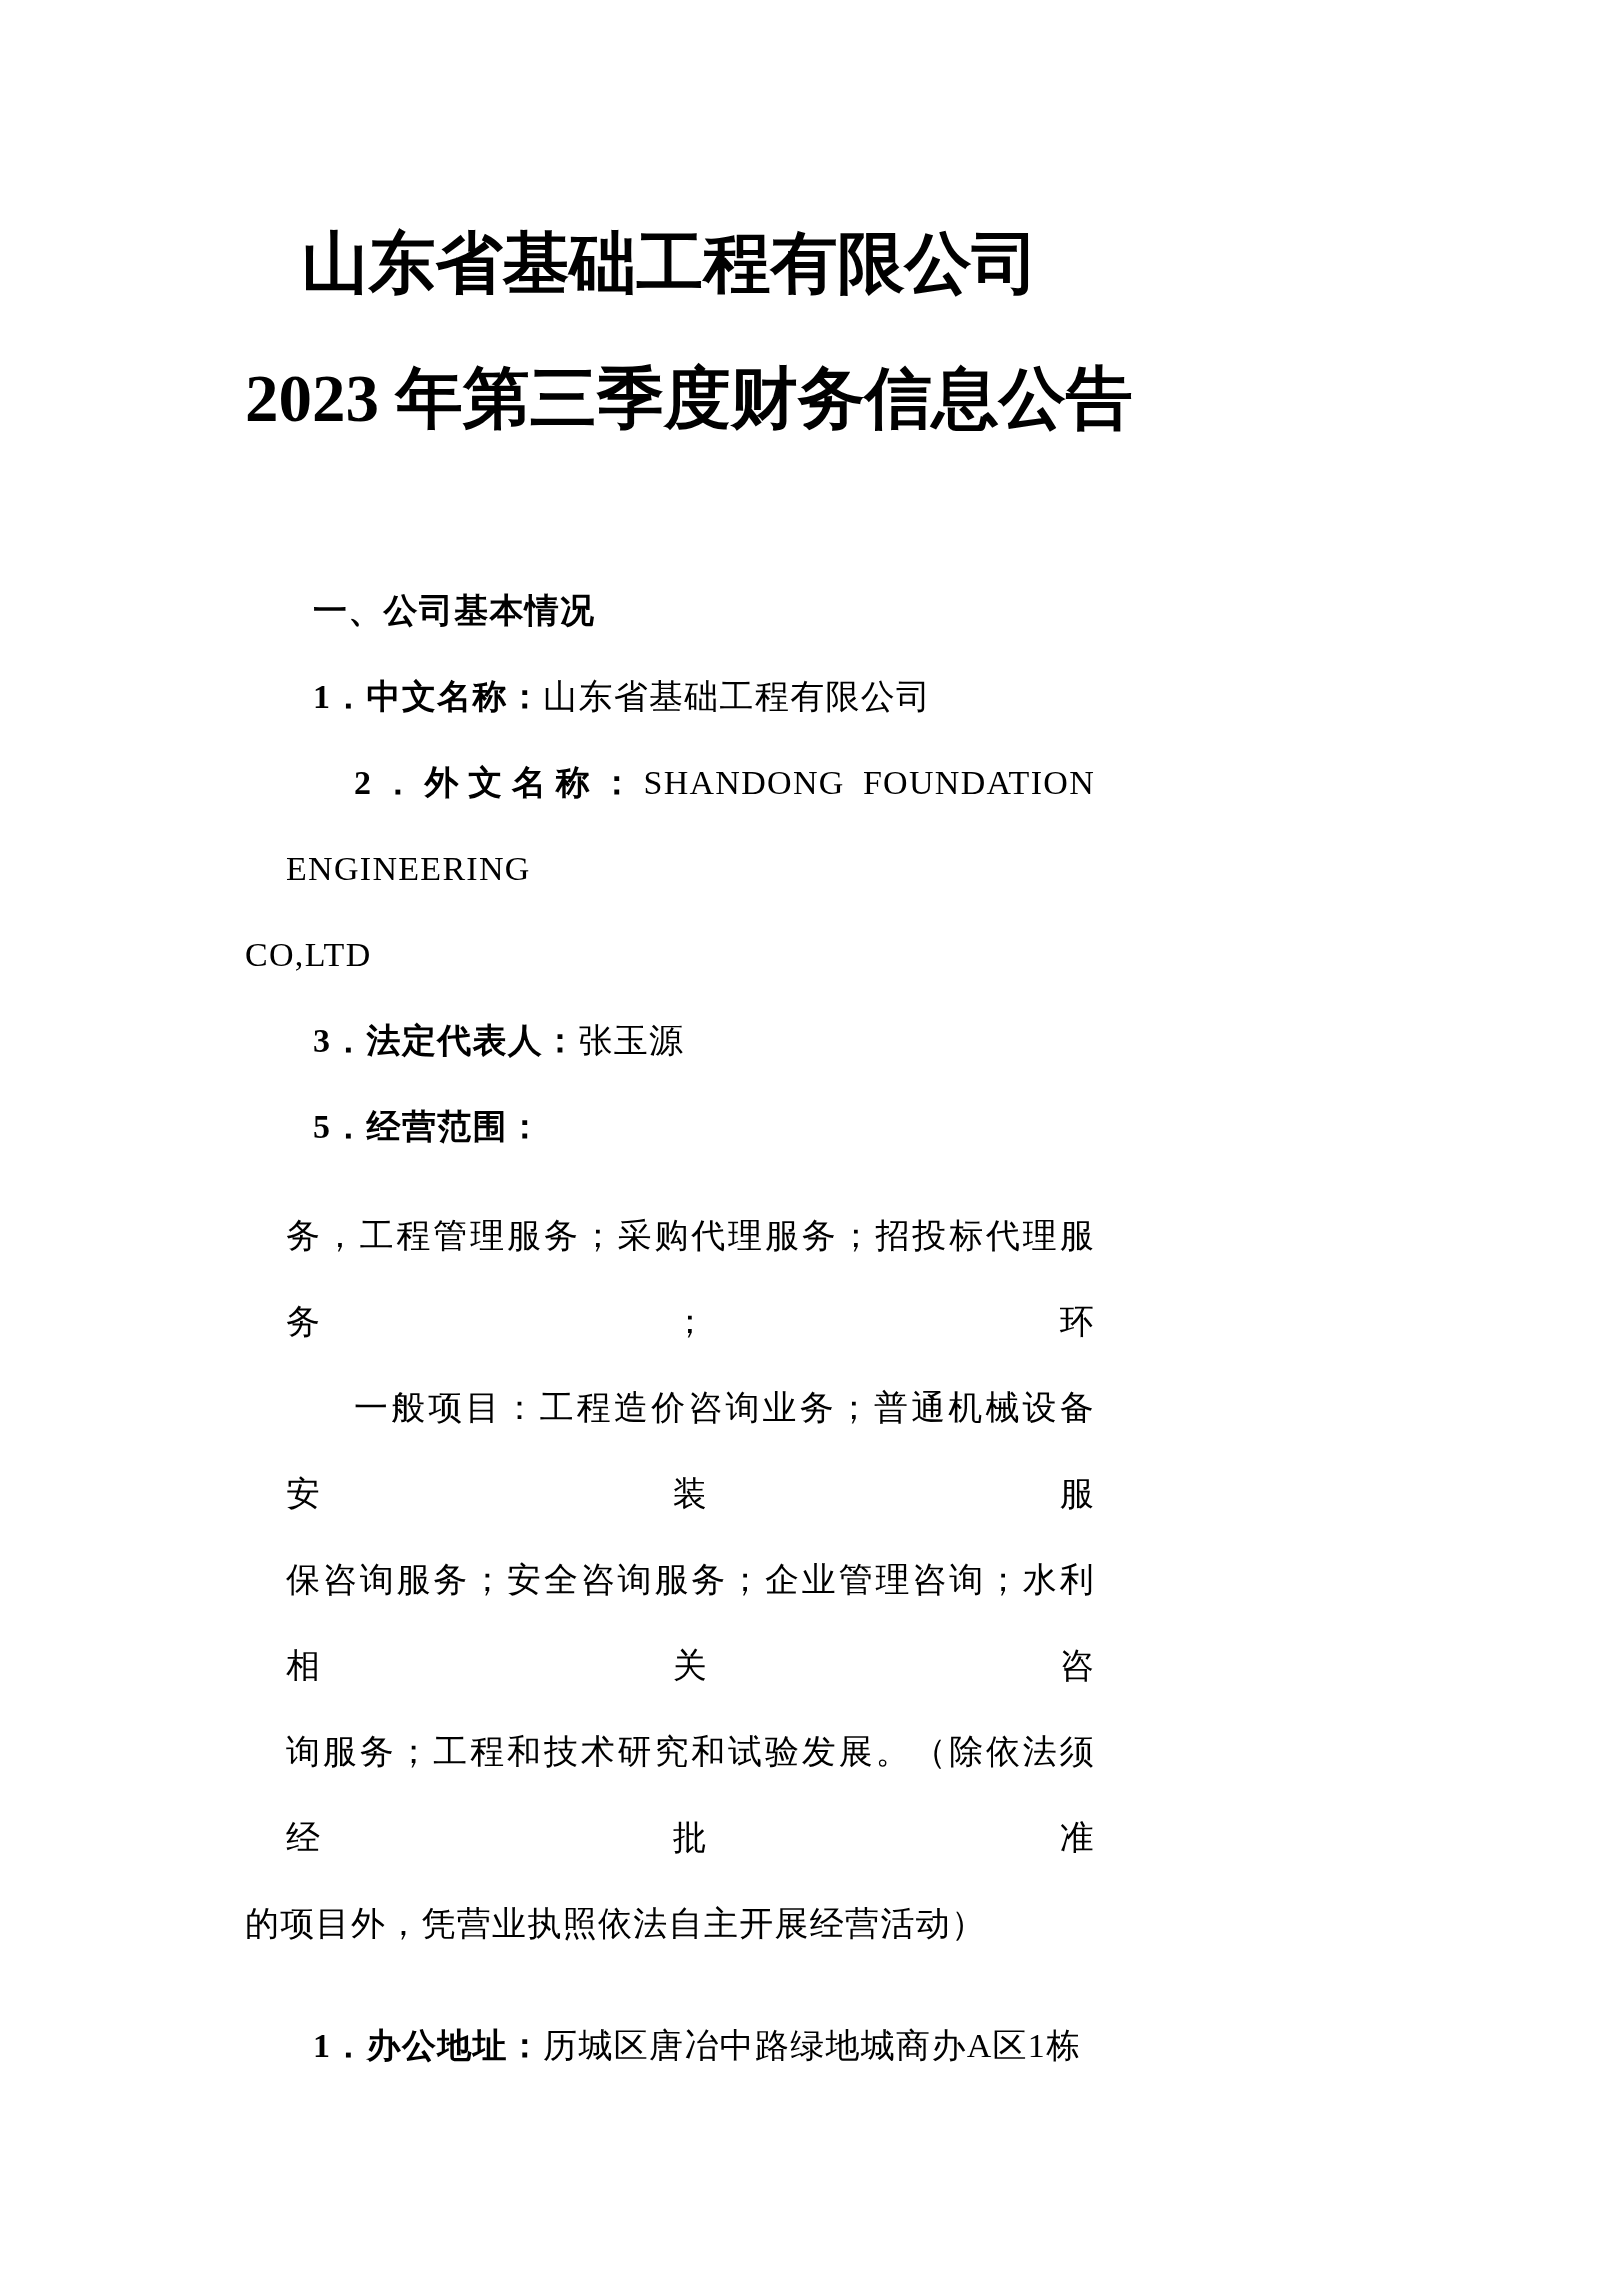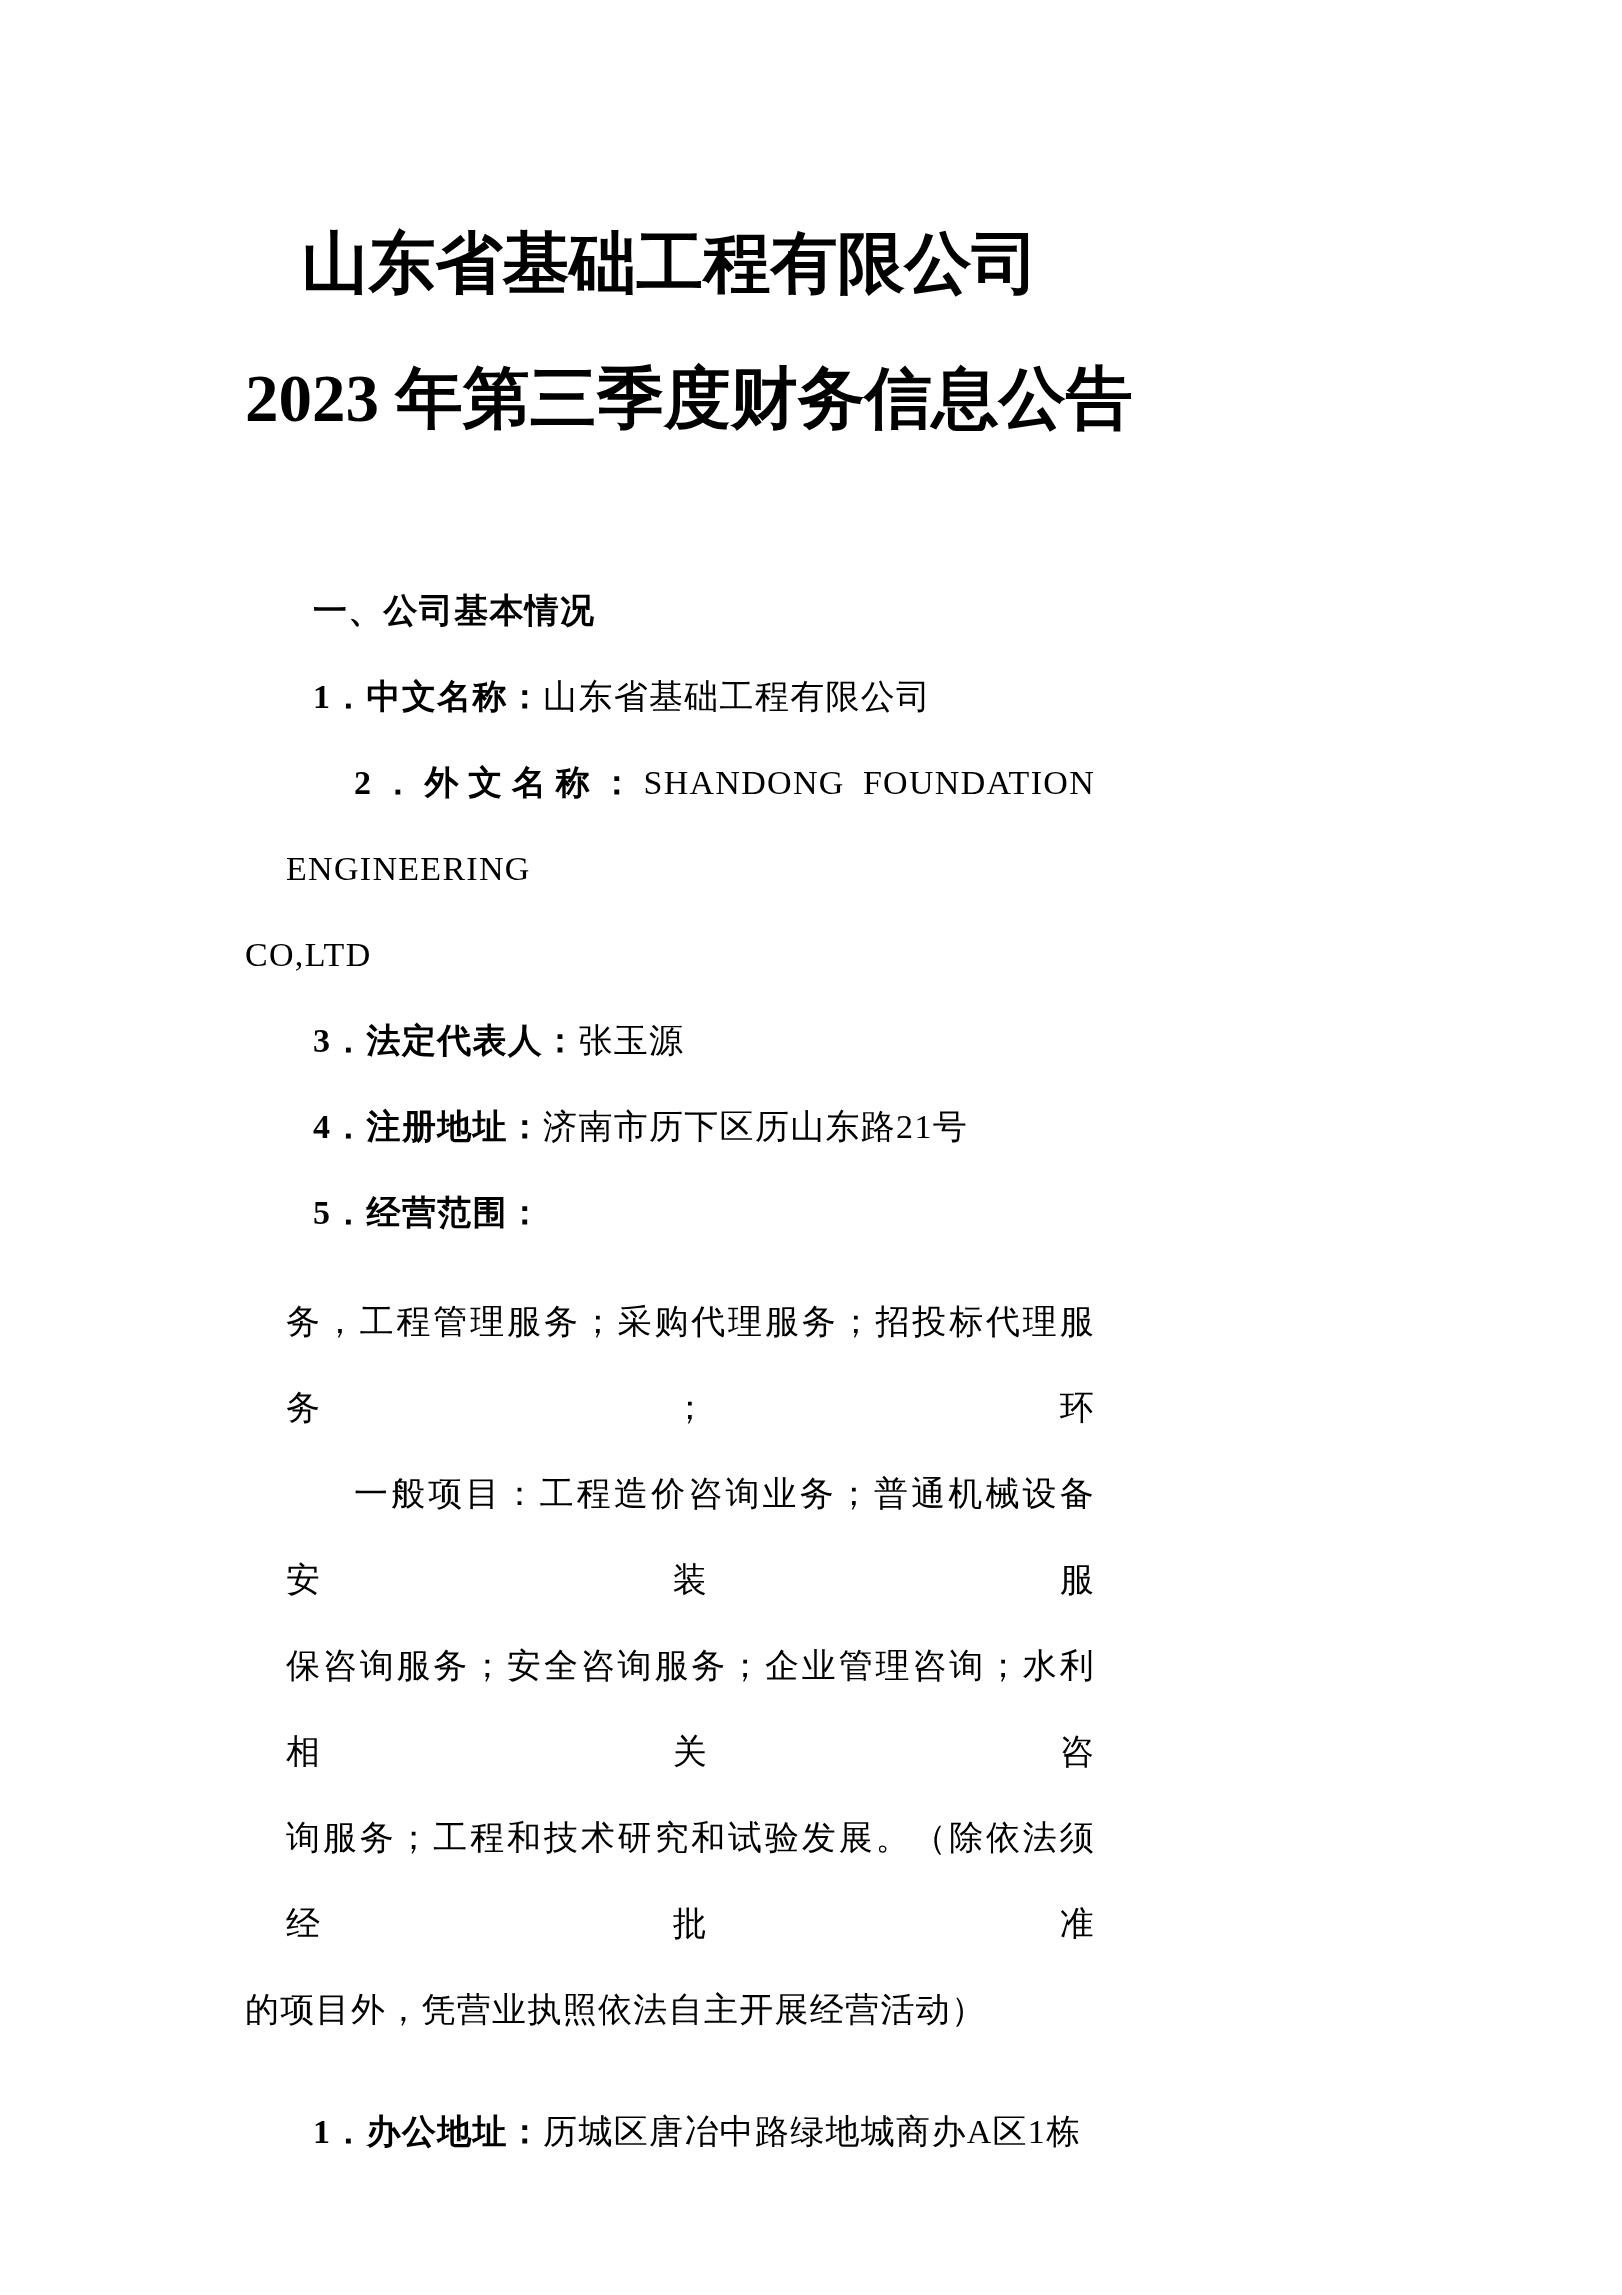--- a/index.html
+++ b/index.html
@@ -72,21 +72,20 @@
 
     <div class="line section-heading">一、公司基本情况</div>
 
     <div class="line indent"><span class="label">1．中文名称：</span><span>山东省基础工程有限公司</span></div>
 
     <div class="line indent jlast"><span class="label">2．外文名称：</span><span>SHANDONG FOUNDATION ENGINEERING</span></div>
     <div class="line">CO,LTD</div>
 
     <div class="line indent"><span class="label">3．法定代表人：</span><span>张玉源</span></div>
 
-    <div class="line indent"><span class="label">4．注册地址：</span><span>济南市历下区历山东路21号</span></div>
 
     <div class="line indent"><span class="label">5．经营范围：</span></div>
 
 
     <div class="para-general">
       <div class="line jlast">务，工程管理服务；采购代理服务；招投标代理服务；环</div>
       <div class="line indent jlast">一般项目：工程造价咨询业务；普通机械设备安装服</div>
       <div class="line jlast">保咨询服务；安全咨询服务；企业管理咨询；水利相关咨</div>
       <div class="line jlast">询服务；工程和技术研究和试验发展。（除依法须经批准</div>
       <div class="line">的项目外，凭营业执照依法自主开展经营活动）</div>

